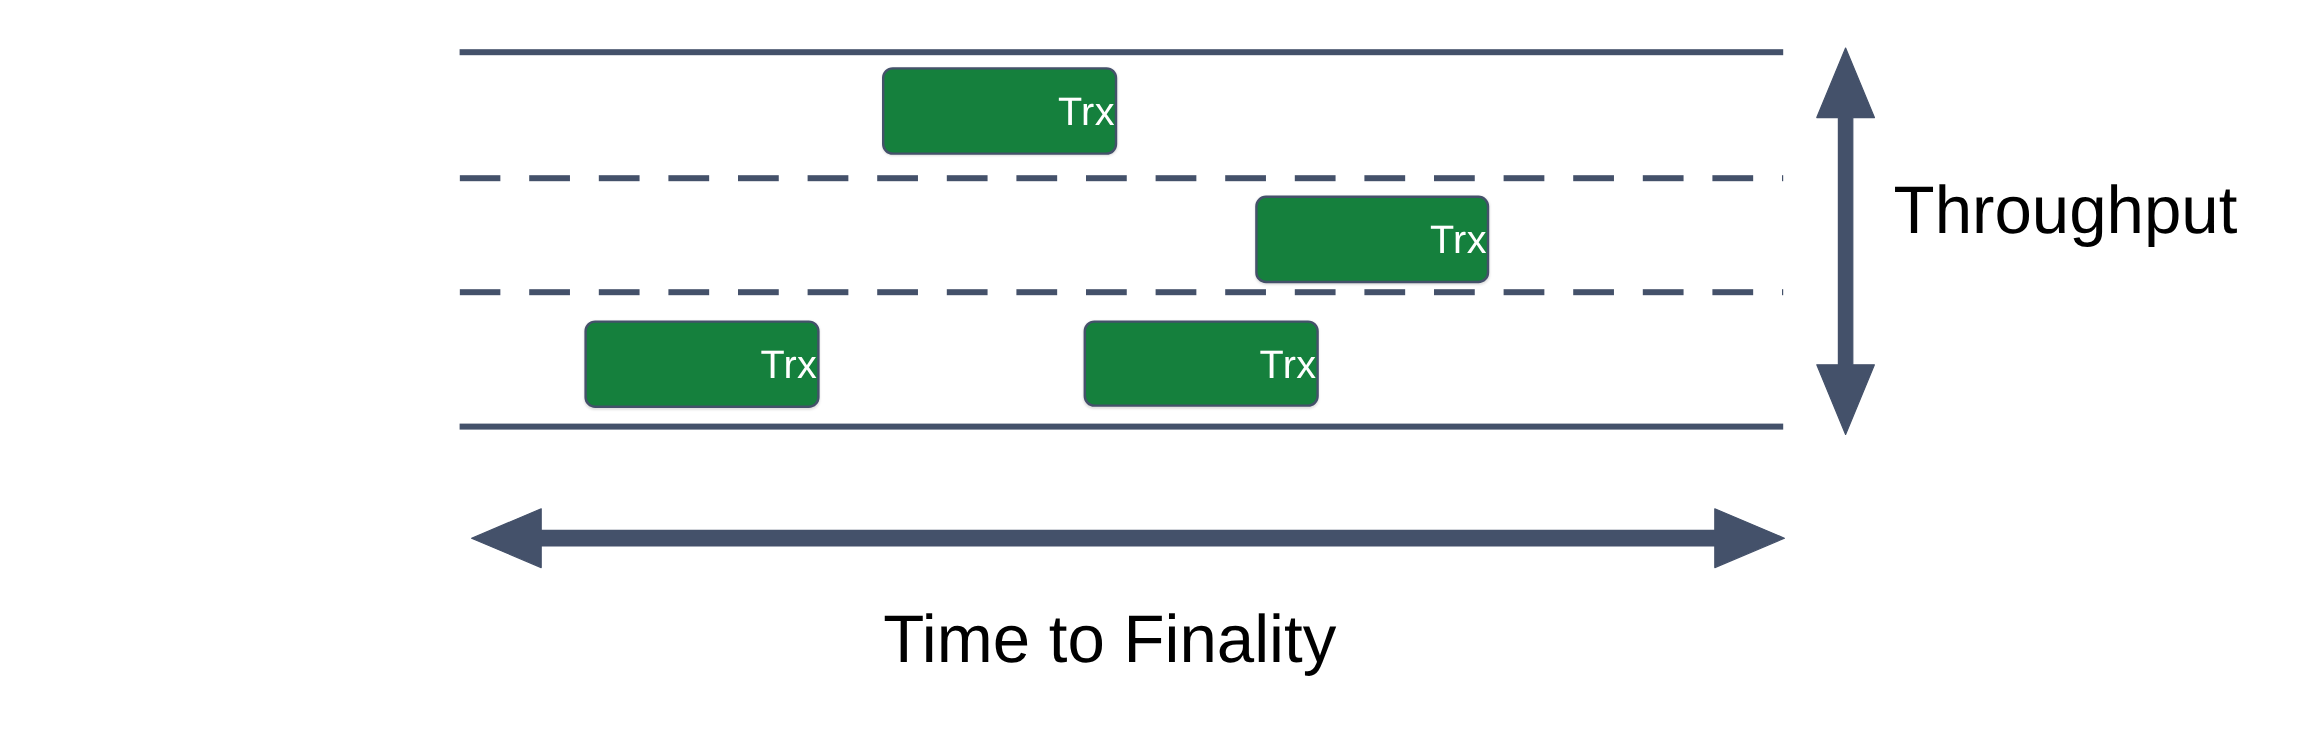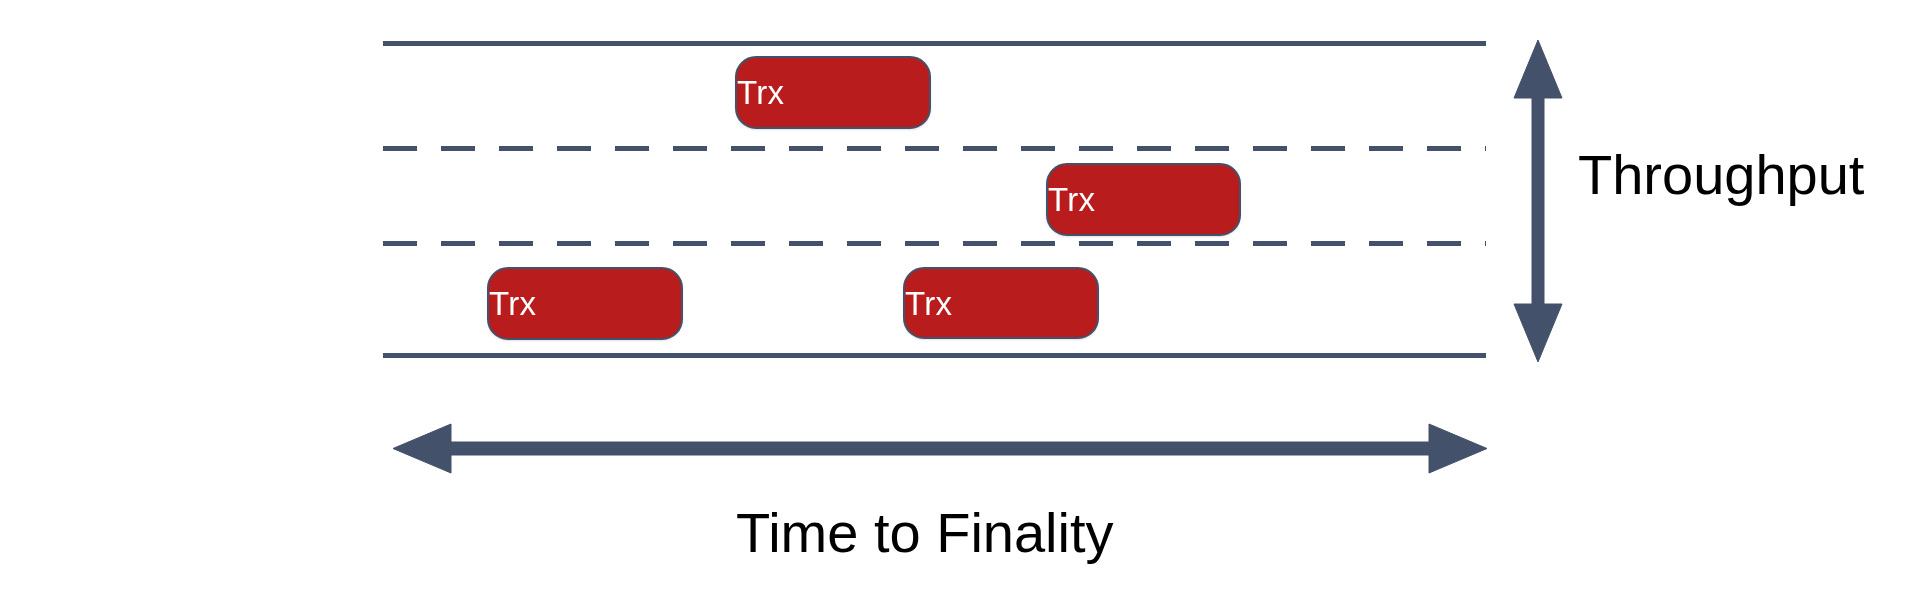--- a/index.html
+++ b/index.html
@@ -37,26 +37,26 @@
   }
   .lane-line.top    { top: 41px; }
   .lane-line.mid-1  { top: 146px; }
   .lane-line.mid-2  { top: 241px; }
   .lane-line.bottom { top: 353px; }
 
   
   .trx-box {
     position: absolute;
     box-sizing: border-box;
-    background: #b91c1c;
+    background: #15803d;
     border: 2px solid #44516a;
-    border-radius: 21px;
+    border-radius: 9px;
     display: flex;
     align-items: center;
-    justify-content: flex-start;
+    justify-content: flex-end;
     color: #ffffff;
     font-size: 33px;
     line-height: 1;
     letter-spacing: 0.3px;
     box-shadow: 0 1px 2px rgba(0,0,0,0.12);
   }
 
   
   .arrow-svg {
     position: absolute;

